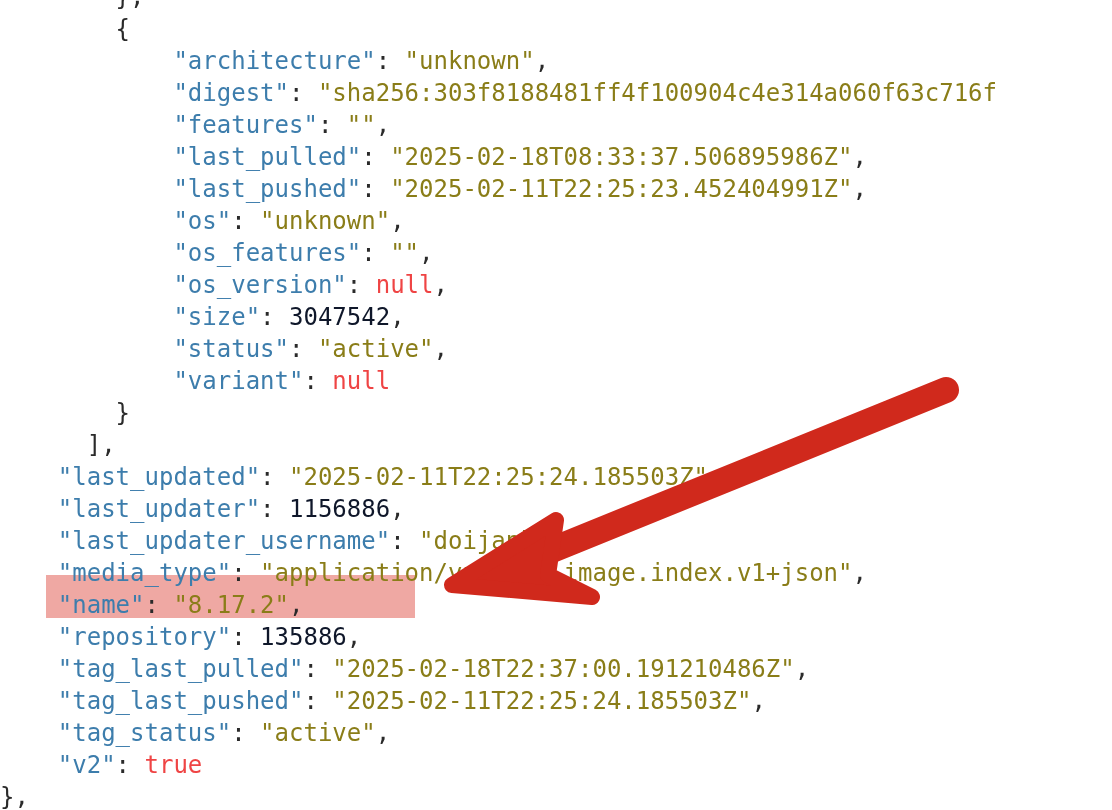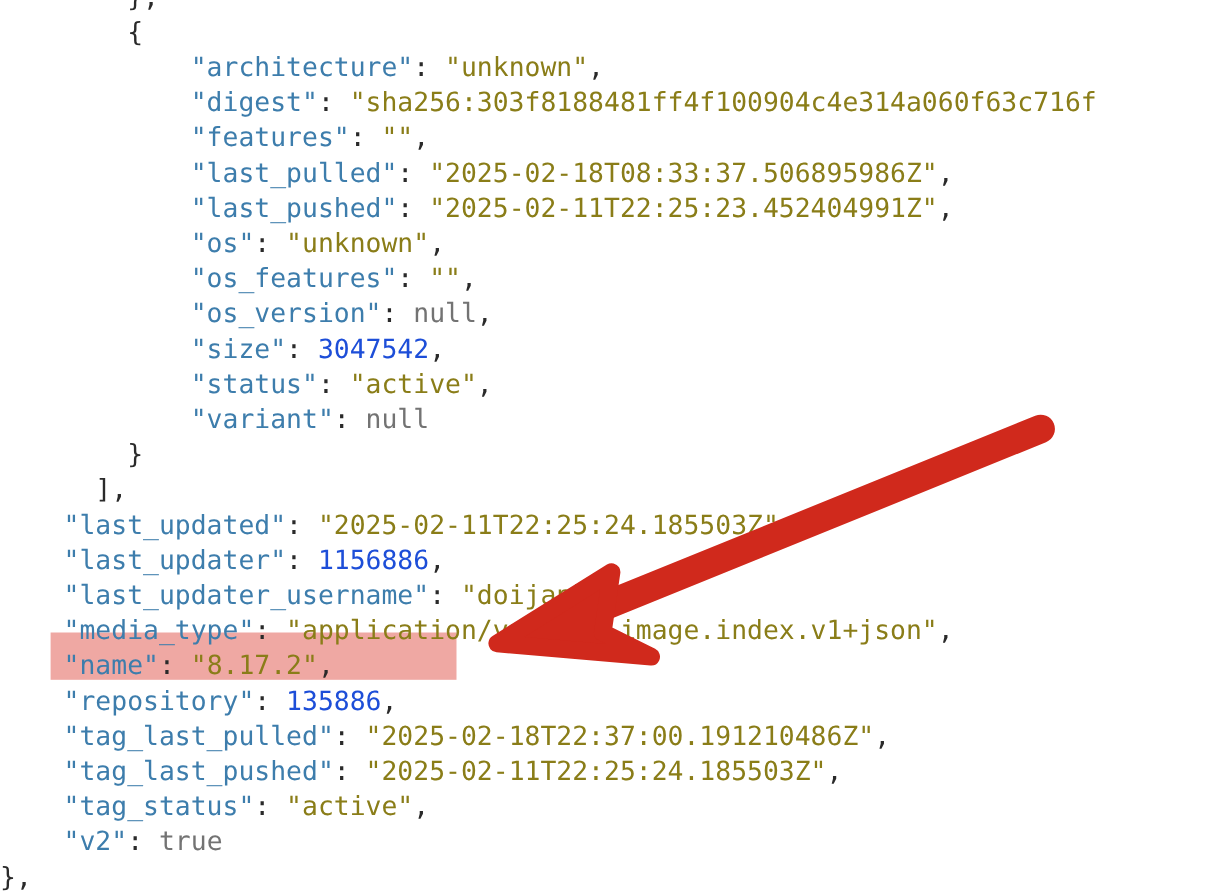--- a/index.html
+++ b/index.html
@@ -38,22 +38,22 @@
   }
   .line {
     height: 32px;
     white-space: pre;
     position: relative;
   }
 
   
   .k    { color: #3d7dac; }   
   .s    { color: #8a7d18; }   
-  .n    { color: #1d4ed8; }   
-  .lit  { color: #737373; }   
+  .n    { color: #0f172a; }   
+  .lit  { color: #ef4444; }   
   .p    { color: #2a2a2a; }   
 
   
   #highlight-band {
     position: absolute;
     left: 46px;
     top: 575px;
     width: 369px;
     height: 43px;
     background: #efa8a3;

